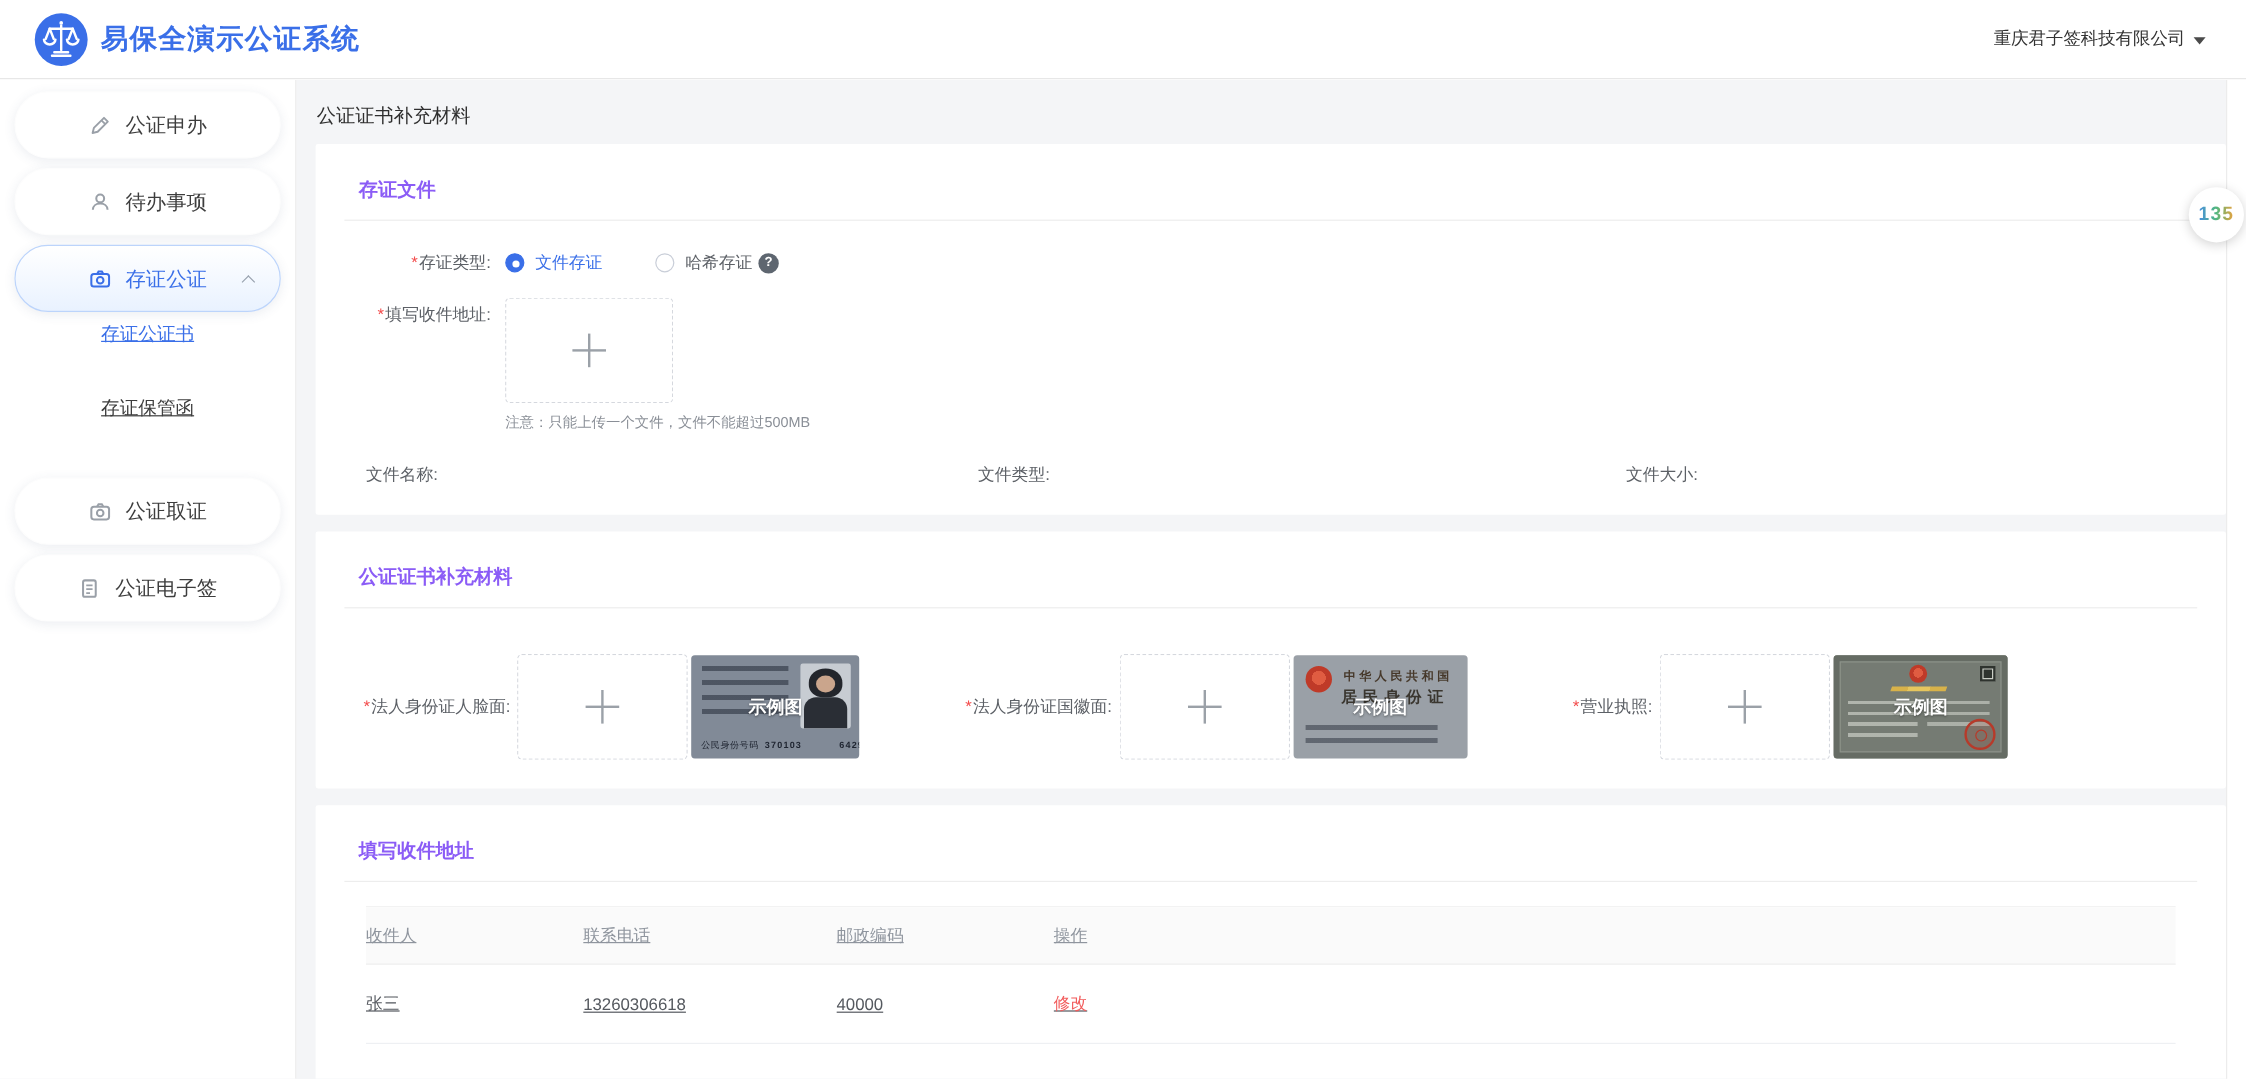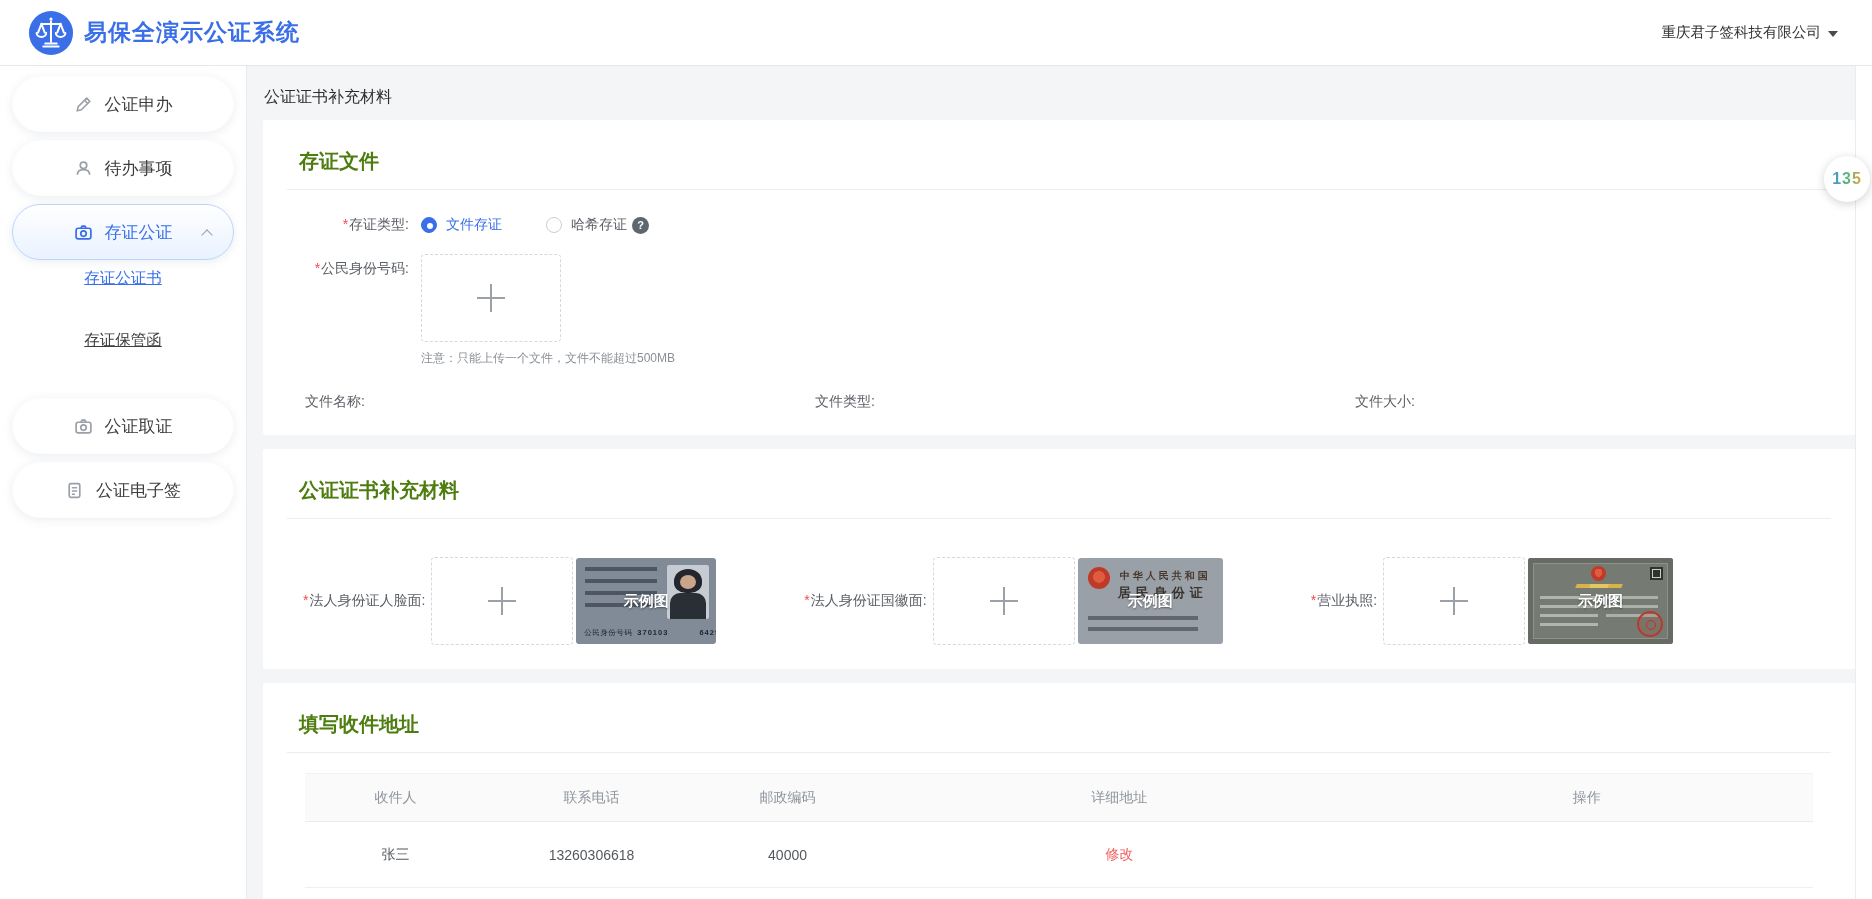--- a/index.html
+++ b/index.html
@@ -30,21 +30,21 @@
                      color:#3a6fe8; }
   .chev-up { position:absolute; right:22px; top:26px; width:8px; height:8px;
              border-left:1.7px solid #97a0ad; border-top:1.7px solid #97a0ad; transform:rotate(45deg); }
   .nav-sub { height:62px; display:flex; align-items:flex-start; justify-content:center; font-size:15.5px;
              color:#3d3d3d; cursor:pointer;text-decoration:underline; }
   .nav-sub.current { color:#3a6fe8; }
 
   
   .page-title { font-size:16px; color:#2f2f2f; margin:8px 0 12px 1px; }
   .card { background:#fff; border-radius:2px; margin-bottom:14px; padding:18px 24px 24px 24px; }
-  .sec-title { font-size:20px; font-weight:bold; color:#4d7c0f; margin:10px 0 0 12px; }
+  .sec-title { font-size:16px; font-weight:bold; color:#8b5cf6; margin:10px 0 0 12px; }
   .sec-divider { border:none; border-top:1px solid #ededed; margin:14px 0 0 0; }
 
   
   .frow { display:flex; align-items:center; margin-top:24px; }
   .flabel { width:122px; text-align:right; font-size:14px; color:#5c6066; flex:0 0 auto; margin-right:4px; }
   .req { color:#f34b4b; margin-right:1px; }
   .radio-group { display:flex; align-items:center; gap:44px; margin-left:8px; }
   .radio-opt { display:flex; align-items:center; gap:9px; cursor:pointer; font-size:14px; color:#5c6066; }
   .radio-circle { width:16px; height:16px; border-radius:50%; border:1px solid #c9ced8; background:#fff; position:relative; }
   .radio-opt.sel .radio-circle { border-color:#3a6fe8; background:#3a6fe8; }
@@ -110,21 +110,21 @@
   .license .seal { position:absolute; right:10px; bottom:7px; width:26px; height:26px; border-radius:50%;
       border:2px solid #b73a2a; background:rgba(183,58,42,.15); }
   .license .seal::after { content:""; position:absolute; left:7px; top:7px; width:8px; height:8px; border-radius:50%;
       border:1.5px solid #b73a2a; }
 
   
   .table { margin:20px 18px 0 18px; border-top:1px solid #f2f2f2; }
   .trow { display:grid; grid-template-columns:12% 14% 12% 32% 30%; align-items:center; }
   .thead { background:#fafafa; height:48px; font-size:14px; color:#8f959e; border-bottom:1px solid #ececec; }
   .tbody-row { height:66px; font-size:14px; color:#55595f; border-bottom:1px solid #eef0f3; background:#fff; }
-  .tcell { text-align:center; overflow:hidden; white-space:nowrap; }
+  .tcell { overflow:hidden; white-space:nowrap;text-decoration:underline; }
   .action-link { color:#f25c5c; cursor:pointer; }
 
   
   .scroll-strip { position:fixed; right:0; top:0; width:17px; height:899px; background:#fff; border-left:1px solid #ececec; z-index:4; }
   .float-badge { position:fixed; right:2px; top:156px; width:46px; height:46px; border-radius:50%; background:#fff;
       box-shadow:0 2px 10px rgba(0,0,0,.18); display:flex; align-items:center; justify-content:center; z-index:9; cursor:pointer; }
   .float-badge span { font-size:16px; font-weight:bold; letter-spacing:1px;
       background:linear-gradient(90deg,#4a8fe2 0%, #51b77e 50%, #f0a13a 100%);
       -webkit-background-clip:text; background-clip:text; color:transparent; }
 </style>
@@ -217,21 +217,21 @@
           </span>
           <span class="radio-opt">
             <span class="radio-circle"></span>
             <span class="radio-label">哈希存证</span>
             <span class="help-badge" style="margin-left:-4px;">?</span>
           </span>
         </div>
       </div>
 
       <div class="frow" style="align-items:flex-start; margin-top:20px;">
-        <div class="flabel" style="padding-top:6px;"><span class="req">*</span><span>公民身份号码:</span></div>
+        <div class="flabel" style="padding-top:6px;"><span class="req">*</span><span>填写收件地址:</span></div>
         <div class="upload-box">
           <span class="plus"></span>
         </div>
       </div>
       <div class="upload-note">注意：只能上传一个文件，文件不能超过500MB</div>
 
       <div class="fileinfo-row">
         <span class="fi1">文件名称:</span>
         <span class="fi2">文件类型:</span>
         <span class="fi3">文件大小:</span>
@@ -298,21 +298,20 @@
 
     <div class="card" style="min-height:280px;">
       <div class="sec-title">填写收件地址</div>
       <hr class="sec-divider">
 
       <div class="table">
         <div class="trow thead">
           <div class="tcell">收件人</div>
           <div class="tcell">联系电话</div>
           <div class="tcell">邮政编码</div>
-          <div class="tcell">详细地址</div>
           <div class="tcell">操作</div>
         </div>
         <div class="trow tbody-row">
           <div class="tcell">张三</div>
           <div class="tcell">13260306618</div>
           <div class="tcell">40000</div>
           <div class="tcell"><span class="action-link">修改</span></div>
         </div>
       </div>
 

